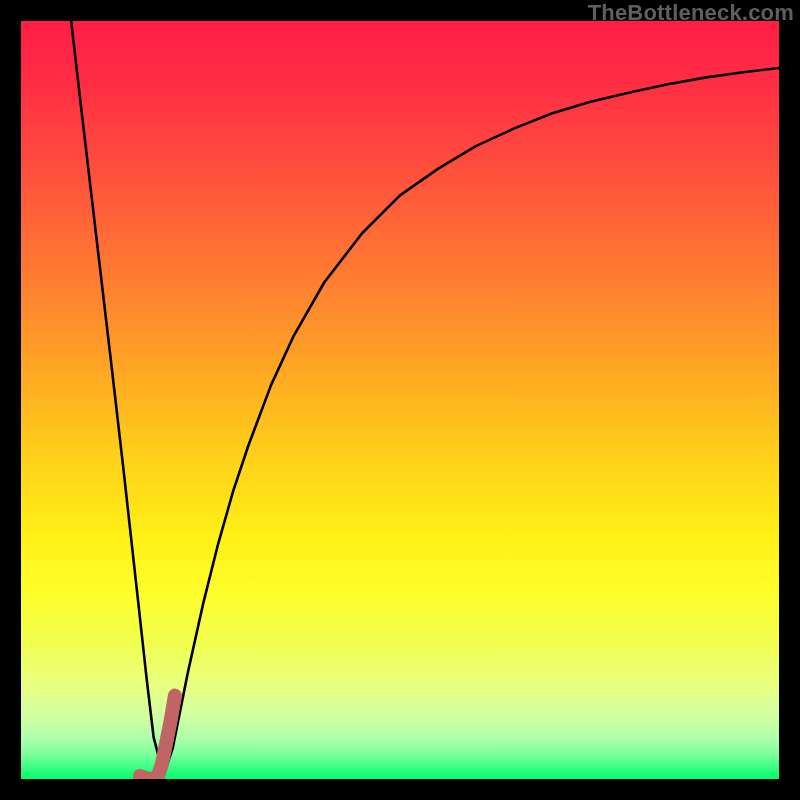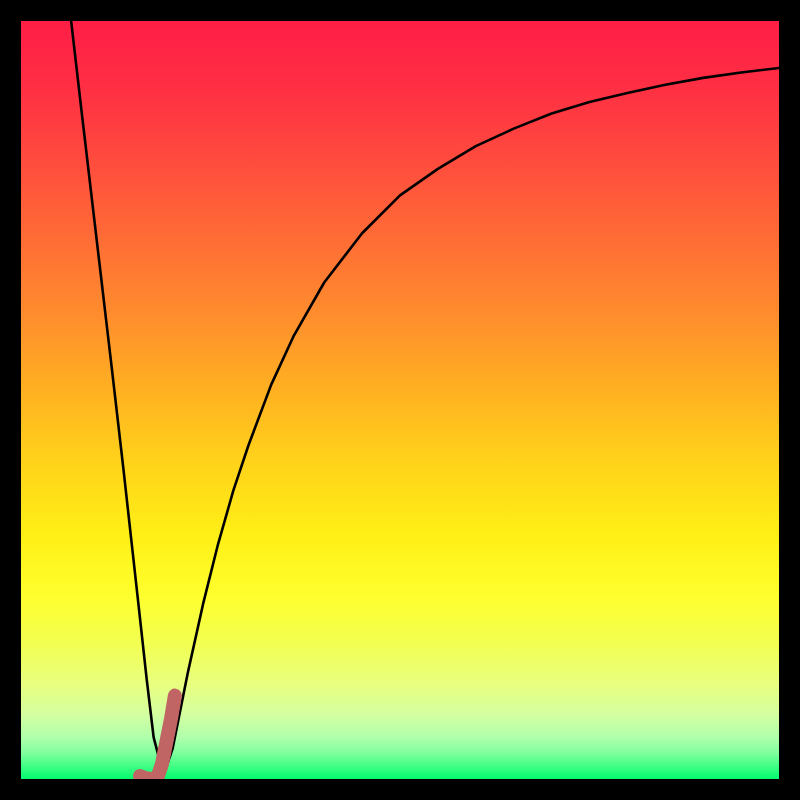--- a/index.html
+++ b/index.html
@@ -61,13 +61,14 @@
             <stop offset="98.2%" stop-color="#44ff86"></stop>
             <stop offset="100%" stop-color="#03fa6e"></stop>
           </linearGradient>
       </defs>
       <rect id="bg-rect" x="0" y="0" width="758" height="758" fill="url(#bg-grad)"></rect>
       <path id="curve-path" fill="none" stroke="#000000" stroke-width="2.6" stroke-linecap="round" stroke-linejoin="round" d="M49.27 -7.58 L60.64 90.96 L75.80 219.82 L90.96 348.68 L102.33 447.22 L109.91 515.44 L117.49 583.66 L125.83 659.46 L132.65 716.31 L142.50 754.21 L151.60 727.68 L166.76 651.88 L181.92 583.66 L197.08 523.02 L212.24 469.96 L227.40 424.48 L250.14 363.84 L272.88 314.57 L303.20 261.51 L341.10 212.24 L379.00 174.34 L416.90 147.81 L454.80 125.07 L492.70 107.64 L530.60 92.48 L568.50 81.11 L606.40 72.01 L644.30 63.67 L682.20 56.85 L720.10 51.54 L758.00 47.00"></path>
       <path id="marker-path" fill="none" stroke-linecap="round" stroke-linejoin="round" d="M119.01 754.97 L125.07 757.24 L131.13 758.00 L136.44 756.48 L140.99 742.84 L145.54 720.10 L150.08 697.36 L153.87 674.62" stroke="#C06464" stroke-width="14"></path>
     </svg>
   </div>
 
+  <div class="watermark">TheBottleneck.com</div>
 </div>
 
 </body></html>

